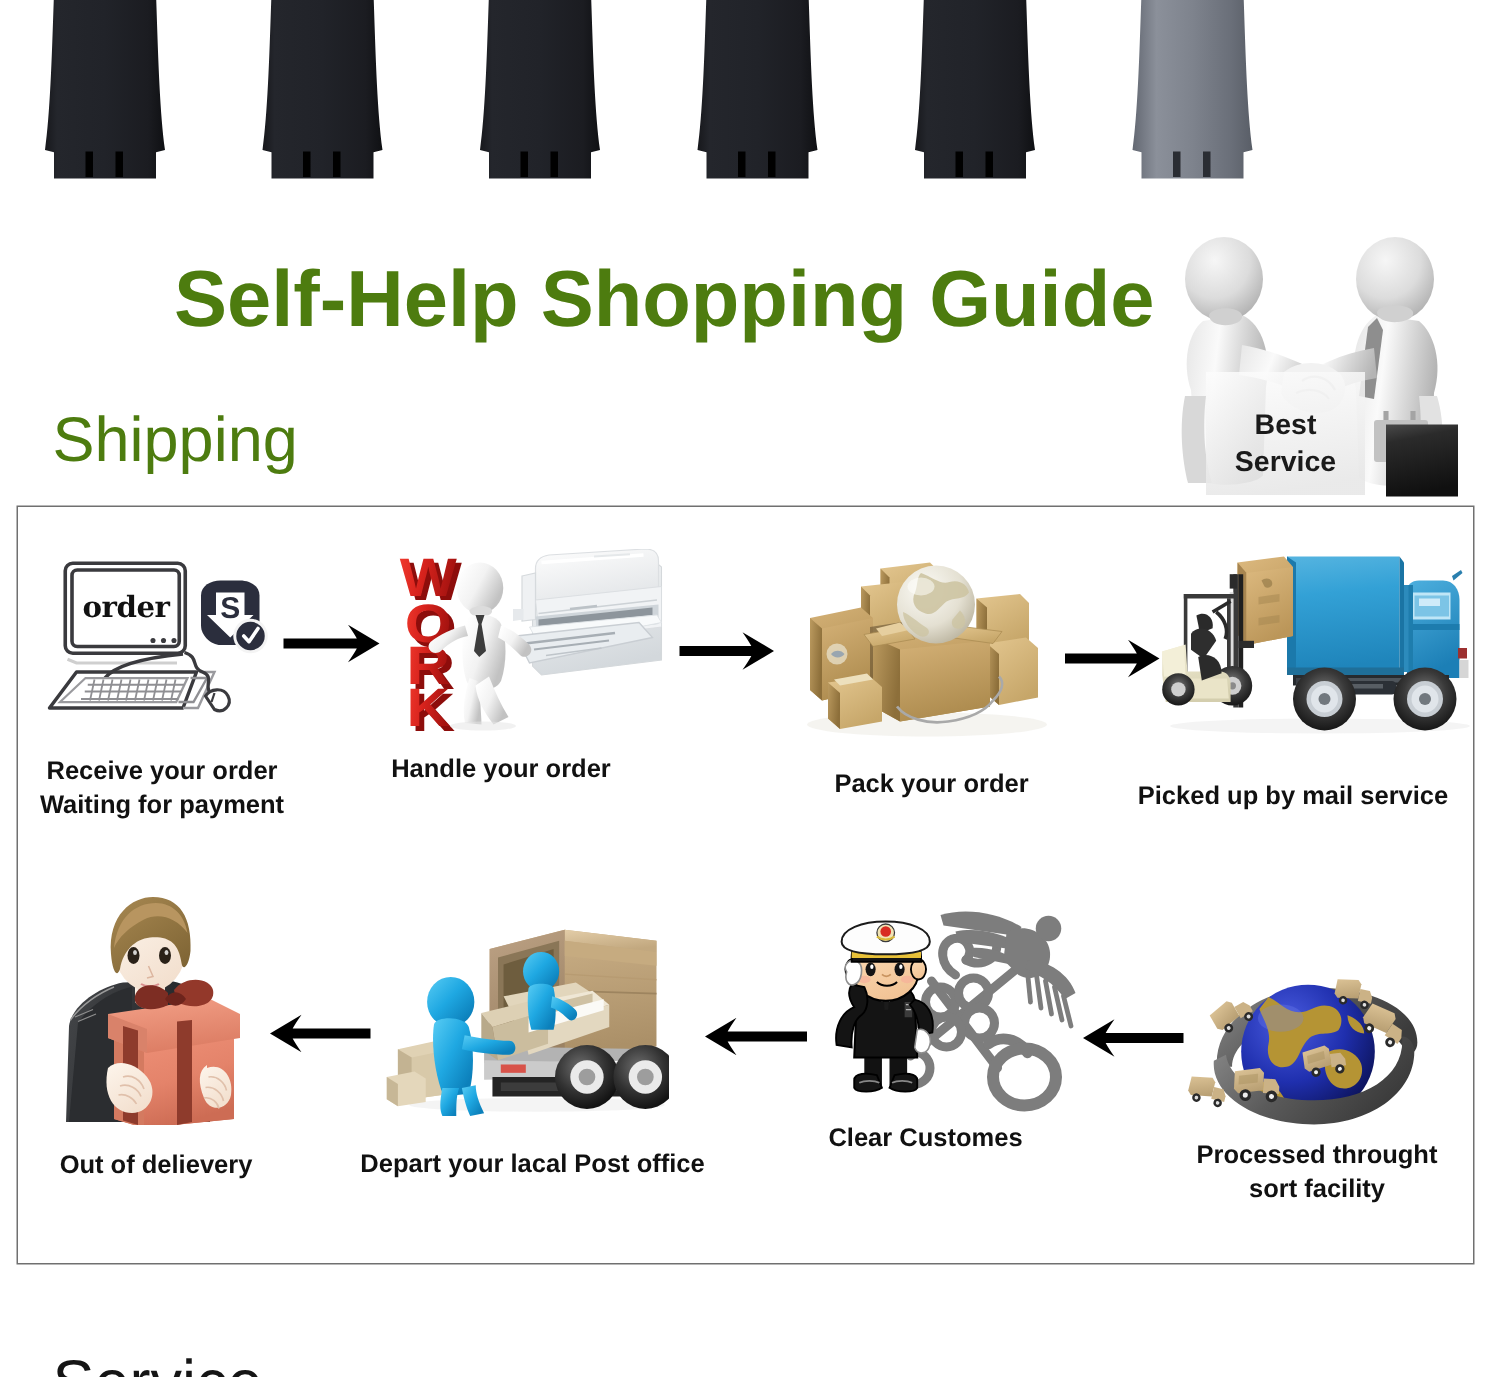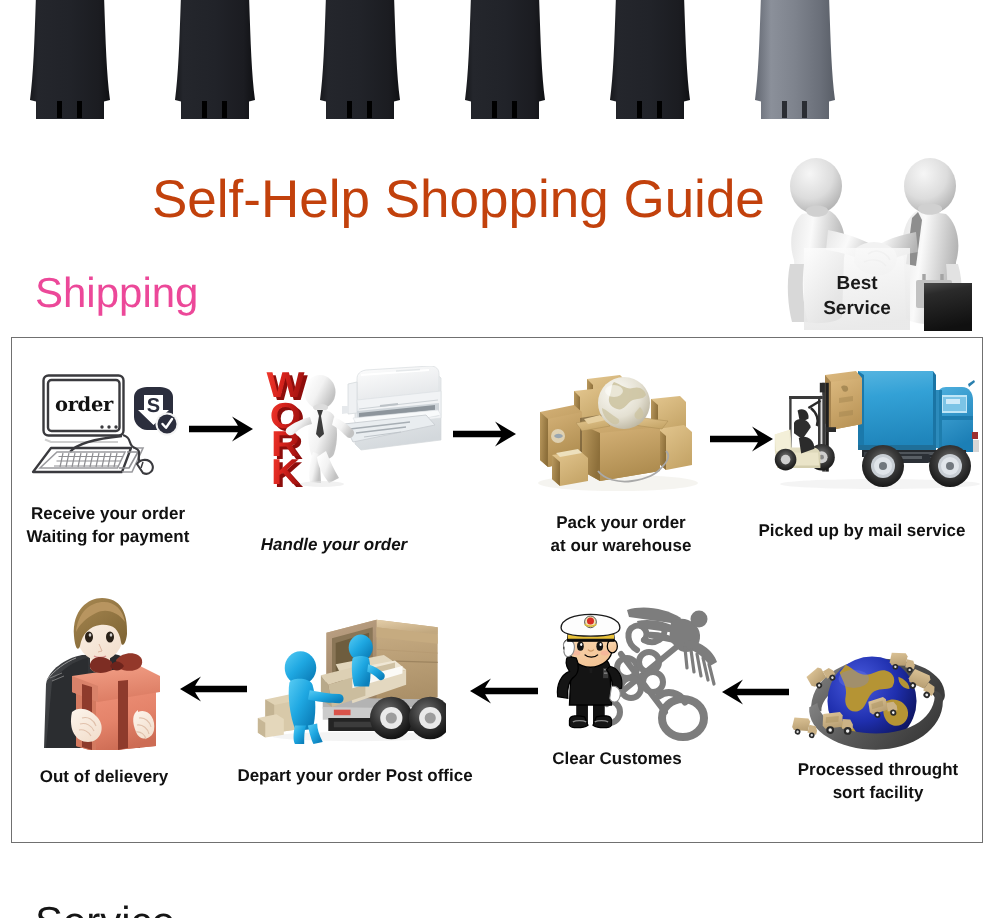--- a/index.html
+++ b/index.html
@@ -2,24 +2,24 @@
 <html><head>
 <meta charset="utf-8">
 <style>
   * { box-sizing: border-box; }
   html, body { margin:0; padding:0; }
   body { width:1000px; height:918px; background:#ffffff; -webkit-font-smoothing:antialiased;
          text-rendering:geometricPrecision;
          font-family:"Liberation Sans", sans-serif; overflow:hidden; position:relative; }
 
   #straps { position:absolute; left:0; top:0; width:1000px; height:122px; }
-  #title { position:absolute; left:116px; top:169px; font-size:53px; font-weight:normal;
-           color:#c2410c; white-space:nowrap;margin-left:36px; }
+  #title { position:absolute; left:116px; top:169px; font-size:53px; font-weight:bold;
+           color:#4d7c0f; white-space:nowrap; }
   #shipping { position:absolute; left:35px; top:269px; font-size:42px; font-weight:normal;
-              color:#ec4899; white-space:nowrap; }
+              color:#4d7c0f; white-space:nowrap; }
   #service { position:absolute; left:35px; top:898px; font-size:42px; font-weight:normal;
              color:#151515; white-space:nowrap; }
   #bestservice { position:absolute; left:772px; top:142px; width:205px; height:190px; }
 
   #flowbox { position:absolute; left:11px; top:337px; width:972px; height:506px;
              border:1.5px solid #707070; background:#fff; }
   .art  { position:absolute; }
   .lbl  { position:absolute; font-size:17px; color:#111; text-align:center; line-height:1.33;
           font-weight:600; white-space:nowrap; }
 </style>
@@ -148,35 +148,34 @@
       <path d="M470,691 L491,678.5 Q486.8,684.5 485.12,687.7 L538,687.7 L538,694.3 L485.12,694.3 Q486.8,697.5 491,703.5 Z"></path>
       <path d="M722,692 L743,679.5 Q738.8,685.5 737.12,688.7 L789,688.7 L789,695.3 L737.12,695.3 Q738.8,698.5 743,704.5 Z"></path>
     </g>
 </svg>
 
 <div id="labels">
     <div class="lbl" style="left: -142px; top: 503px; width: 500px;">
       <div>Receive your order</div>
       <div>Waiting for payment</div>
     </div>
-    <div class="lbl" style="left: 84px; top: 534px; width: 500px; font-style: italic;">
+    <div class="lbl" style="left: 84px; top: 502px; width: 500px;">
       <div>Handle your order</div>
     </div>
     <div class="lbl" style="left: 371px; top: 512px; width: 500px;">
       <div>Pack your order</div>
-      <div>at our warehouse</div>
     </div>
     <div class="lbl" style="left: 612px; top: 520px; width: 500px;">
       <div>Picked up by mail service</div>
     </div>
     <div class="lbl" style="left: -146px; top: 766px; width: 500px;">
       <div>Out of delievery</div>
     </div>
     <div class="lbl" style="left: 105px; top: 765px; width: 500px;">
-      <div>Depart your order Post office</div>
+      <div>Depart your lacal Post office</div>
     </div>
     <div class="lbl" style="left: 367px; top: 748px; width: 500px;">
       <div>Clear Customes</div>
     </div>
     <div class="lbl" style="left: 628px; top: 759px; width: 500px;">
       <div>Processed throught</div>
       <div>sort facility</div>
     </div>
   </div>
 

